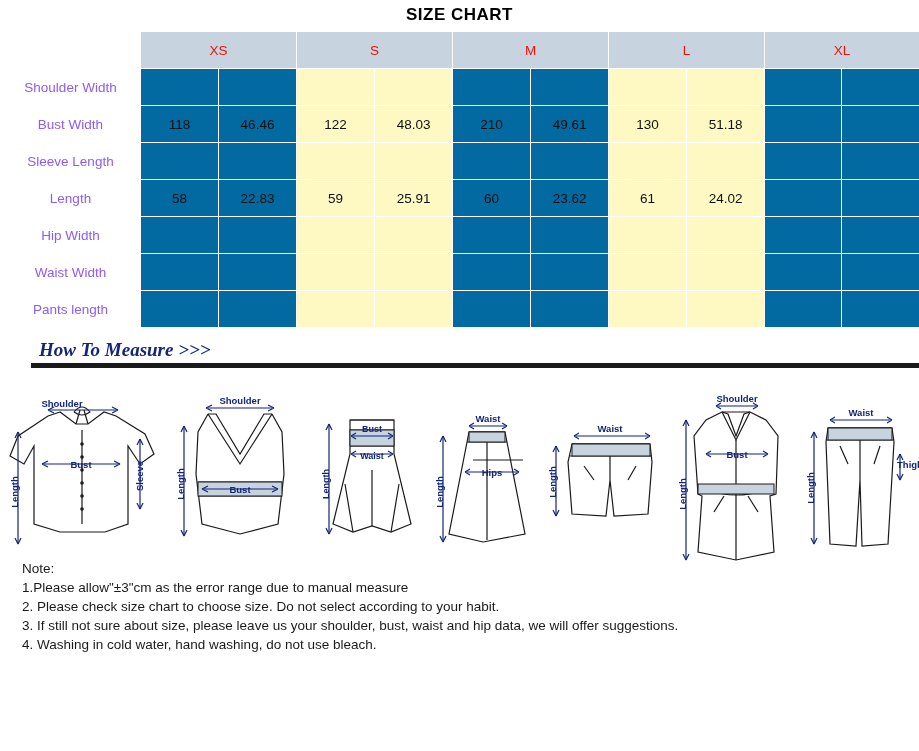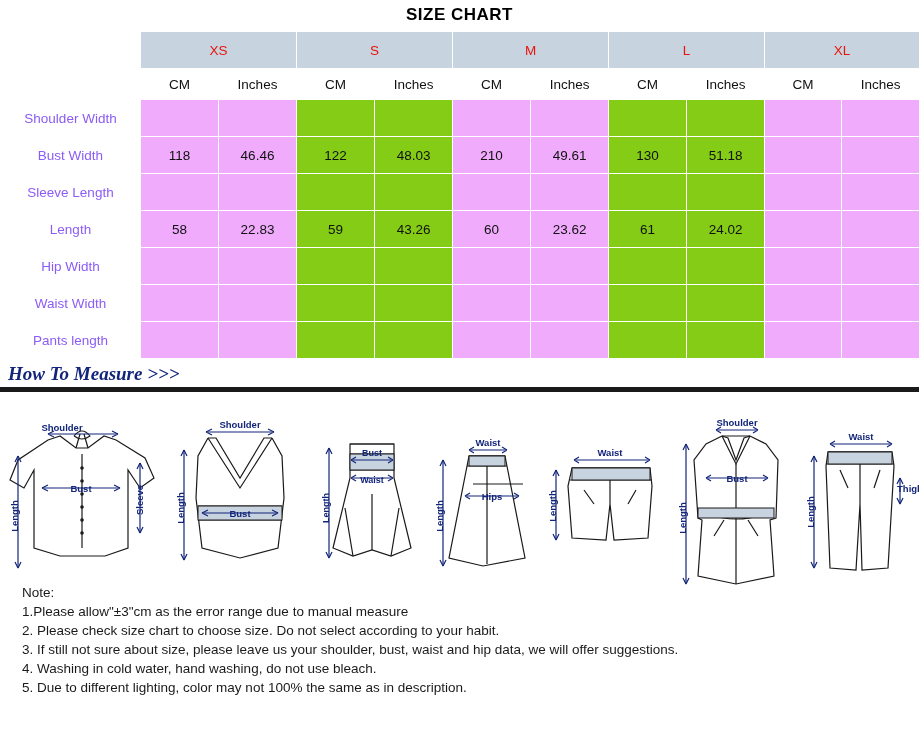--- a/index.html
+++ b/index.html
@@ -35,22 +35,22 @@
     table-layout: fixed;
   }
   table.size-chart td, table.size-chart th {
     border: 1px solid #ffffff;
     text-align: center;
     vertical-align: middle;
     font-weight: normal;
     font-size: 13.5px;
     padding: 0;
   }
-  .cell-shade { background: #f0abfc; }
-  .cell-white { background: #84cc16; margin-left: 32px; }
+  .cell-shade { background: #0369a1; }
+  .cell-white { background: #fef9c3; margin-left: 32px; }
   .row-label {
     background: #ffffff;
     font-size: 13.5px;
     color: #8b5cf6;
     height: 36px;
   }
   .size-head {
     height: 36px;
     font-size: 19px;
     font-weight: bold;
@@ -65,22 +65,23 @@
     background: #ffffff;
   }
   .val {
     height: 36px;
     font-size: 14px;
     color: #111;
   }
   .corner { background: #ffffff; border-left: none; }
   
   .howto-wrap {
-    margin-top: 2px;
+    margin-top: 9px;
     position: relative;
+    padding-left: 31px;
   }
   .howto-title {
     font-family: "Liberation Serif", serif;
     font-weight: bold;
     font-style: italic;
     font-size: 19px;
     color: #13257a;
     padding: 2px 0 2px 8px;
   }
   .howto-rule {
@@ -132,33 +133,20 @@
     </colgroup>
     <thead>
       <tr>
         <th class="corner"></th>
         <th class="size-head" colspan="2">XS</th>
         <th class="size-head" colspan="2">S</th>
         <th class="size-head" colspan="2">M</th>
         <th class="size-head" colspan="2">L</th>
         <th class="size-head" colspan="2">XL</th>
       </tr>
-      <tr>
-        <th class="corner"></th>
-        <th class="unit-head">CM</th>
-        <th class="unit-head">Inches</th>
-        <th class="unit-head">CM</th>
-        <th class="unit-head">Inches</th>
-        <th class="unit-head">CM</th>
-        <th class="unit-head">Inches</th>
-        <th class="unit-head">CM</th>
-        <th class="unit-head">Inches</th>
-        <th class="unit-head">CM</th>
-        <th class="unit-head">Inches</th>
-      </tr>
     </thead>
     <tbody>
 
       <tr>
         <td class="row-label">Shoulder Width</td>
         <td class="val cell-shade"></td>
         <td class="val cell-shade"></td>
         <td class="val cell-white"></td>
         <td class="val cell-white"></td>
         <td class="val cell-shade"></td>
@@ -195,21 +183,21 @@
         <td class="val cell-white"></td>
         <td class="val cell-shade"></td>
         <td class="val cell-shade"></td>
       </tr>
 
       <tr>
         <td class="row-label">Length</td>
         <td class="val cell-shade">58</td>
         <td class="val cell-shade">22.83</td>
         <td class="val cell-white">59</td>
-        <td class="val cell-white">43.26</td>
+        <td class="val cell-white">25.91</td>
         <td class="val cell-shade">60</td>
         <td class="val cell-shade">23.62</td>
         <td class="val cell-white">61</td>
         <td class="val cell-white">24.02</td>
         <td class="val cell-shade"></td>
         <td class="val cell-shade"></td>
       </tr>
 
       <tr>
         <td class="row-label">Hip Width</td>
@@ -451,16 +439,15 @@
       </svg>
     </div>
   </div>
 
   <div class="notes">
     <div>Note:</div>
     <div>1.Please allow"±3"cm as the error range due to manual measure</div>
     <div>2. Please check size chart to choose size. Do not select according to your habit.</div>
     <div>3. If still not sure about size, please leave us your shoulder, bust, waist and hip data, we will offer suggestions.</div>
     <div>4. Washing in cold water, hand washing, do not use bleach.</div>
-    <div>5. Due to different lighting, color may not 100% the same as in description.</div>
   </div>
 
 </div>
 
 </body></html>

